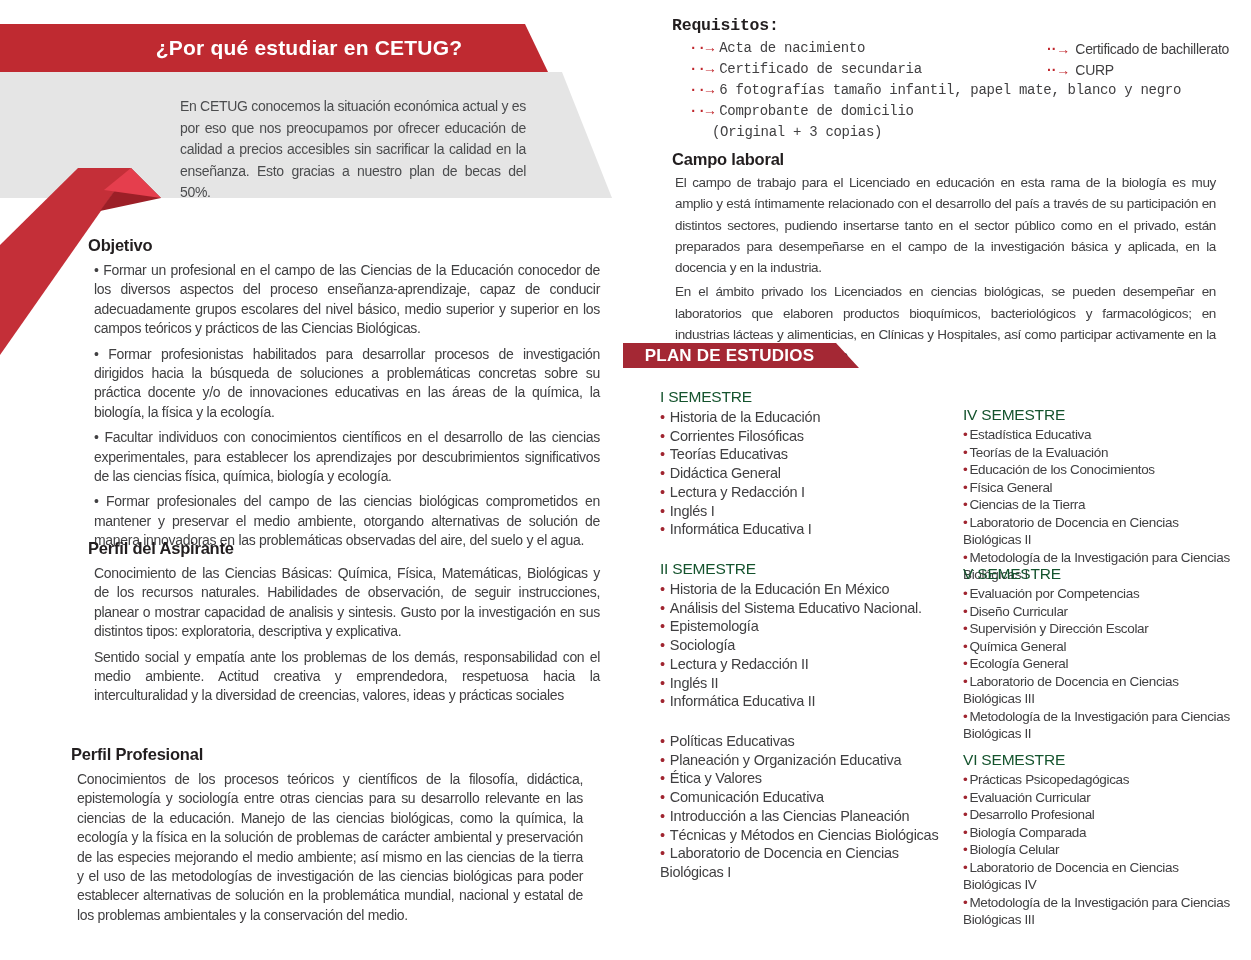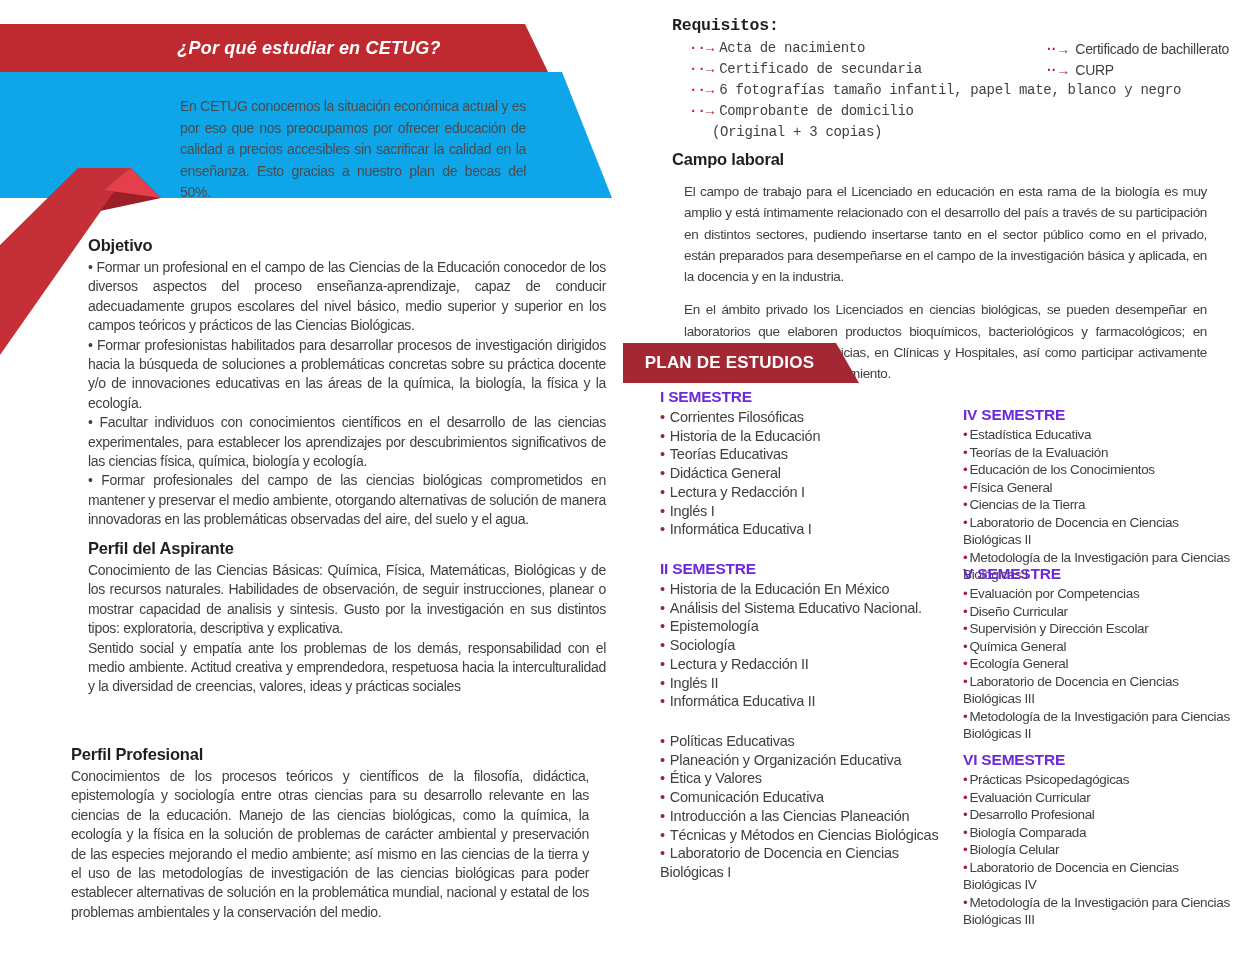--- a/index.html
+++ b/index.html
@@ -5,57 +5,57 @@
   html,body{margin:0;padding:0;background:#ffffff;}
   #page{position:relative;width:1251px;height:960px;background:#ffffff;overflow:hidden;
         font-family:"Liberation Sans",sans-serif;color:#414042;}
   .abs{position:absolute;}
 
   
   #title-banner{left:0;top:24px;width:548px;height:48px;background:#bf2a31;
     -webkit-clip-path:polygon(0 0,525px 0,548px 100%,0 100%);
     clip-path:polygon(0 0,525px 0,548px 100%,0 100%);
     display:flex;align-items:center;justify-content:center;}
-  #title-banner .t{color:#ffffff;font-weight:bold;font-size:18px;letter-spacing:.2px;padding-left:70px;font-style:italic;}
-
-  
-  #gray-box{left:0;top:72px;width:612px;height:126px;background:#0ea5e9;
+  #title-banner .t{color:#ffffff;font-weight:bold;font-size:21px;letter-spacing:.2px;padding-left:70px;}
+
+  
+  #gray-box{left:0;top:72px;width:612px;height:126px;background:#e5e5e5;
     -webkit-clip-path:polygon(0 0,562px 0,612px 100%,0 100%);
     clip-path:polygon(0 0,562px 0,612px 100%,0 100%);}
   #gray-box .txt{position:absolute;left:180px;top:24px;width:346px;
     font-size:14px;line-height:21.5px;letter-spacing:-0.3px;color:#4b4c4e;text-align:justify;}
 
   
   #ribbon{left:0;top:160px;}
 
   
   .h{font-weight:bold;color:#221e1f;font-size:16.5px;letter-spacing:-0.2px;margin:0 0 3px 0;}
   .body-block{width:518px;}
-  .body-block p{margin:0;font-size:14px;line-height:19.4px;letter-spacing:-0.3px;text-align:justify;}
+  .body-block p{margin:6px;font-size:14px;line-height:19.4px;letter-spacing:-0.3px;text-align:justify;}
   .dot{color:#414042;}
 
   
   .req-col{font-size:14px;line-height:21px;letter-spacing:-0.3px;margin-left:17px;}
   .req-item{white-space:nowrap;}
   .req-arrow{color:#c0272d;font-weight:bold;margin-right:5px;letter-spacing:0;}
   .req-note{padding-left:23px;}
 
   
-  #campo p{margin:12px;font-size:13.5px;line-height:21.3px;letter-spacing:-0.35px;text-align:justify;}
-
-  
-  #plan-banner{left:623px;top:343px;width:236px;height:40px;background:#a42834;
+  #campo p{margin:3px;font-size:13.5px;line-height:21.3px;letter-spacing:-0.35px;text-align:justify;}
+
+  
+  #plan-banner{left:623px;top:343px;width:236px;height:25px;background:#a42834;
     -webkit-clip-path:polygon(0 0,213px 0,236px 100%,0 100%);
     clip-path:polygon(0 0,213px 0,236px 100%,0 100%);
     display:flex;align-items:center;}
   #plan-banner .t{color:#ffffff;font-weight:bold;font-size:17px;letter-spacing:.2px;width:213px;text-align:center;}
 
   
   .sem{width:300px;}
-  .sem .sh{font-weight:bold;color:#6d28d9;font-size:15.5px;letter-spacing:-0.2px;margin:0 0 2px 0;}
+  .sem .sh{font-weight:normal;color:#14532d;font-size:15.5px;letter-spacing:-0.2px;margin:0 0 2px 0;}
   .sem .it{font-size:14.5px;line-height:18.7px;letter-spacing:-0.25px;color:#414042;}
   .sem .sem-dot{color:#a02530;margin-right:5px;}
   .sem.right{width:272px;}
   .sem.right .it{font-size:13.5px;line-height:17.5px;letter-spacing:-0.35px;}
   .sem.right .sem-dot{margin-right:2px;}
 </style>
 </head>
 <body>
 
 <div id="page">
@@ -118,23 +118,23 @@
     <p>En el ámbito privado los Licenciados en ciencias biológicas, se pueden desempeñar en laboratorios que elaboren productos bioquímicos, bacteriológicos y farmacológicos; en industrias lácteas y alimenticias, en Clínicas y Hospitales, así como participar activamente en la transferencia del conocimiento.</p>
   </div>
 
   <div id="plan-banner" class="abs">
     <div class="t">PLAN DE ESTUDIOS</div>
   </div>
 
   <div class="abs sem" style="left:660px;top:388px;">
     <div class="sh">I SEMESTRE</div>
     <div>
+    <div class="it"><span class="sem-dot">•</span><span>Historia de la Educación</span></div>
+
     <div class="it"><span class="sem-dot">•</span><span>Corrientes Filosóficas</span></div>
-
-    <div class="it"><span class="sem-dot">•</span><span>Historia de la Educación</span></div>
 
     <div class="it"><span class="sem-dot">•</span><span>Teorías Educativas</span></div>
 
     <div class="it"><span class="sem-dot">•</span><span>Didáctica General</span></div>
 
     <div class="it"><span class="sem-dot">•</span><span>Lectura y Redacción I</span></div>
 
     <div class="it"><span class="sem-dot">•</span><span>Inglés I</span></div>
 
     <div class="it"><span class="sem-dot">•</span><span>Informática Educativa I</span></div>

